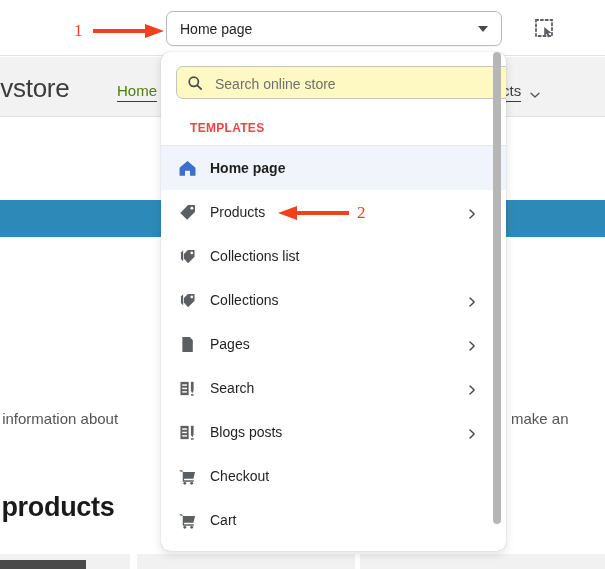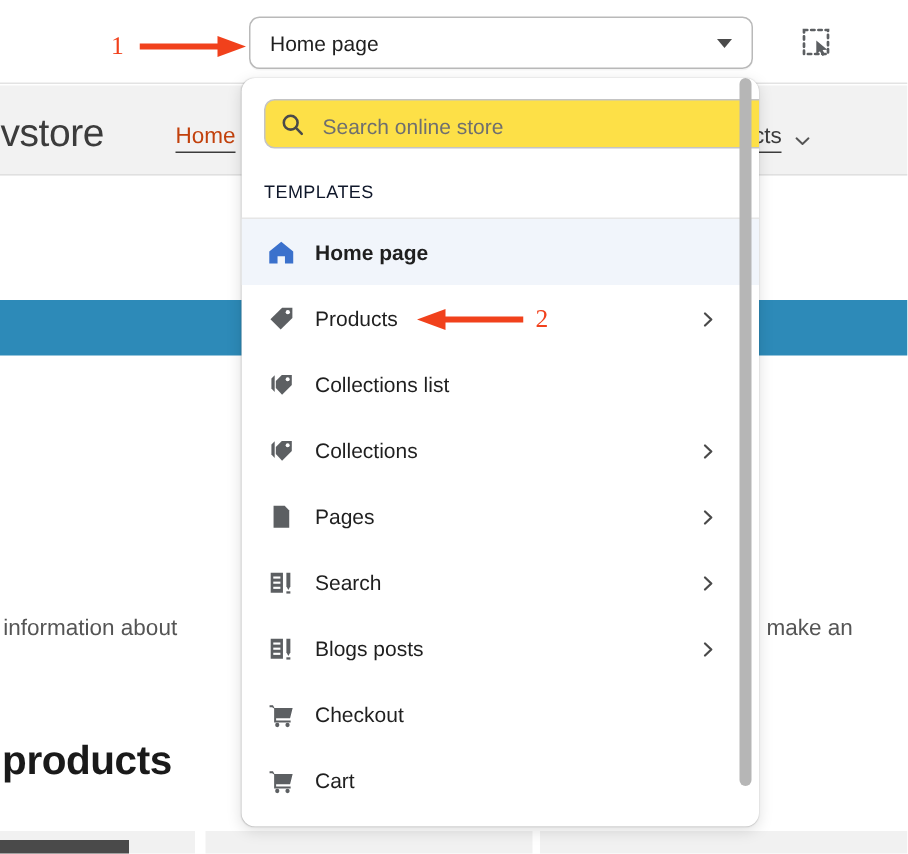--- a/index.html
+++ b/index.html
@@ -44,21 +44,21 @@
     left: -28px; top: 16px;
     font-size: 26px;
     color: #3c3c3c;
     white-space: nowrap;
     letter-spacing: -0.3px;
   }
   #nav-home {
     position: absolute;
     left: 117px; top: 25px;
     font-size: 15px;
-    color: #c2410c;
+    color: #4d7c0f;
     border-bottom: 1.5px solid #3c3c3c;
     padding-bottom: 2px;
     white-space: nowrap;
   }
   #nav-products {
     position: absolute;
     left: 462px; top: 25px;
     font-size: 15px;
     color: #3c3c3c;
     border-bottom: 1.5px solid #3c3c3c;
@@ -159,21 +159,21 @@
     border-radius: 9px;
     box-shadow: 0 3px 10px rgba(0,0,0,0.13), 0 0 1px rgba(0,0,0,0.25);
     overflow: hidden;
   }
   #search-wrap {
     position: absolute;
     left: 15px; top: 14px;
     width: 344px; height: 33px;
     border: 1px solid #c4c4c4;
     border-radius: 7px;
-    background: #fde047;
+    background: #fef9c3;
     box-sizing: border-box;
   }
   #search-icon {
     position: absolute;
     left: 10px; top: 8px;
     width: 16px; height: 16px;
   }
   #search-input {
     position: absolute;
     left: 36px; top: 0;
@@ -182,24 +182,24 @@
     outline: none;
     background: transparent;
     font-family: "Liberation Sans", sans-serif;
     font-size: 14px;
     color: #1f1f1f;
   }
   #search-input::placeholder { color: #6f6f6f; }
 
   #section-header {
     position: absolute;
-    left: 15px; top: 69px;
+    left: 29px; top: 69px;
     font-size: 12px;
-    font-weight: normal;
-    color: #0f172a;
+    font-weight: bold;
+    color: #ef4444;
     letter-spacing: 0.3px;
   }
   #section-divider {
     position: absolute;
     left: 0; top: 93px;
     width: 345px; height: 1px;
     background: #e6e6e6;
   }
 
   #menu-list {

